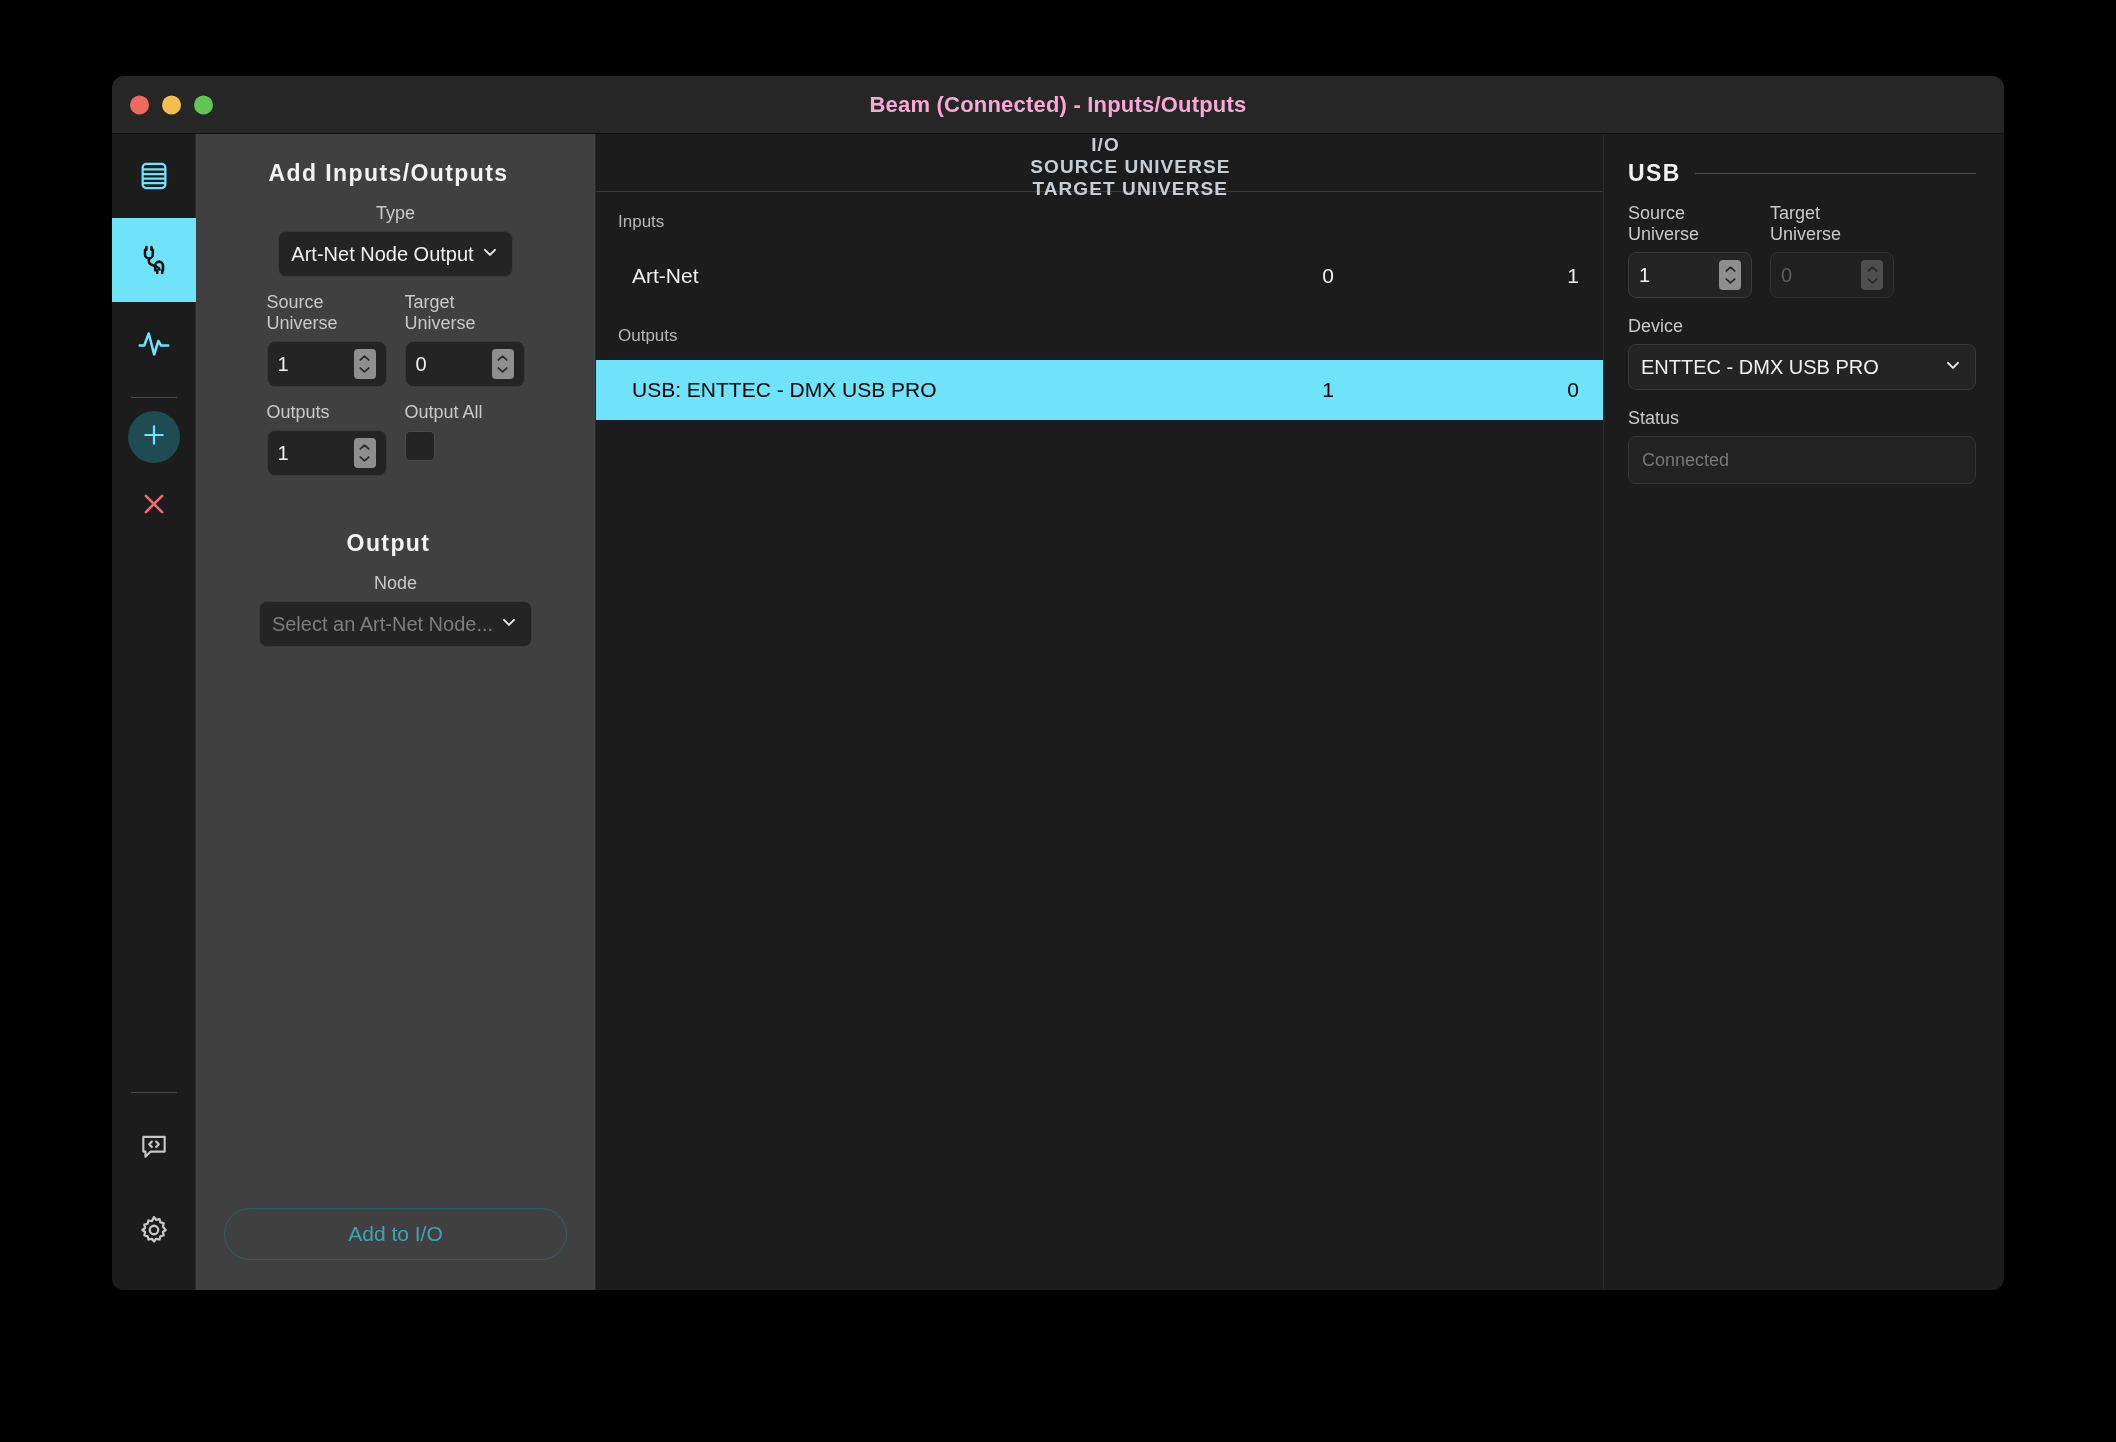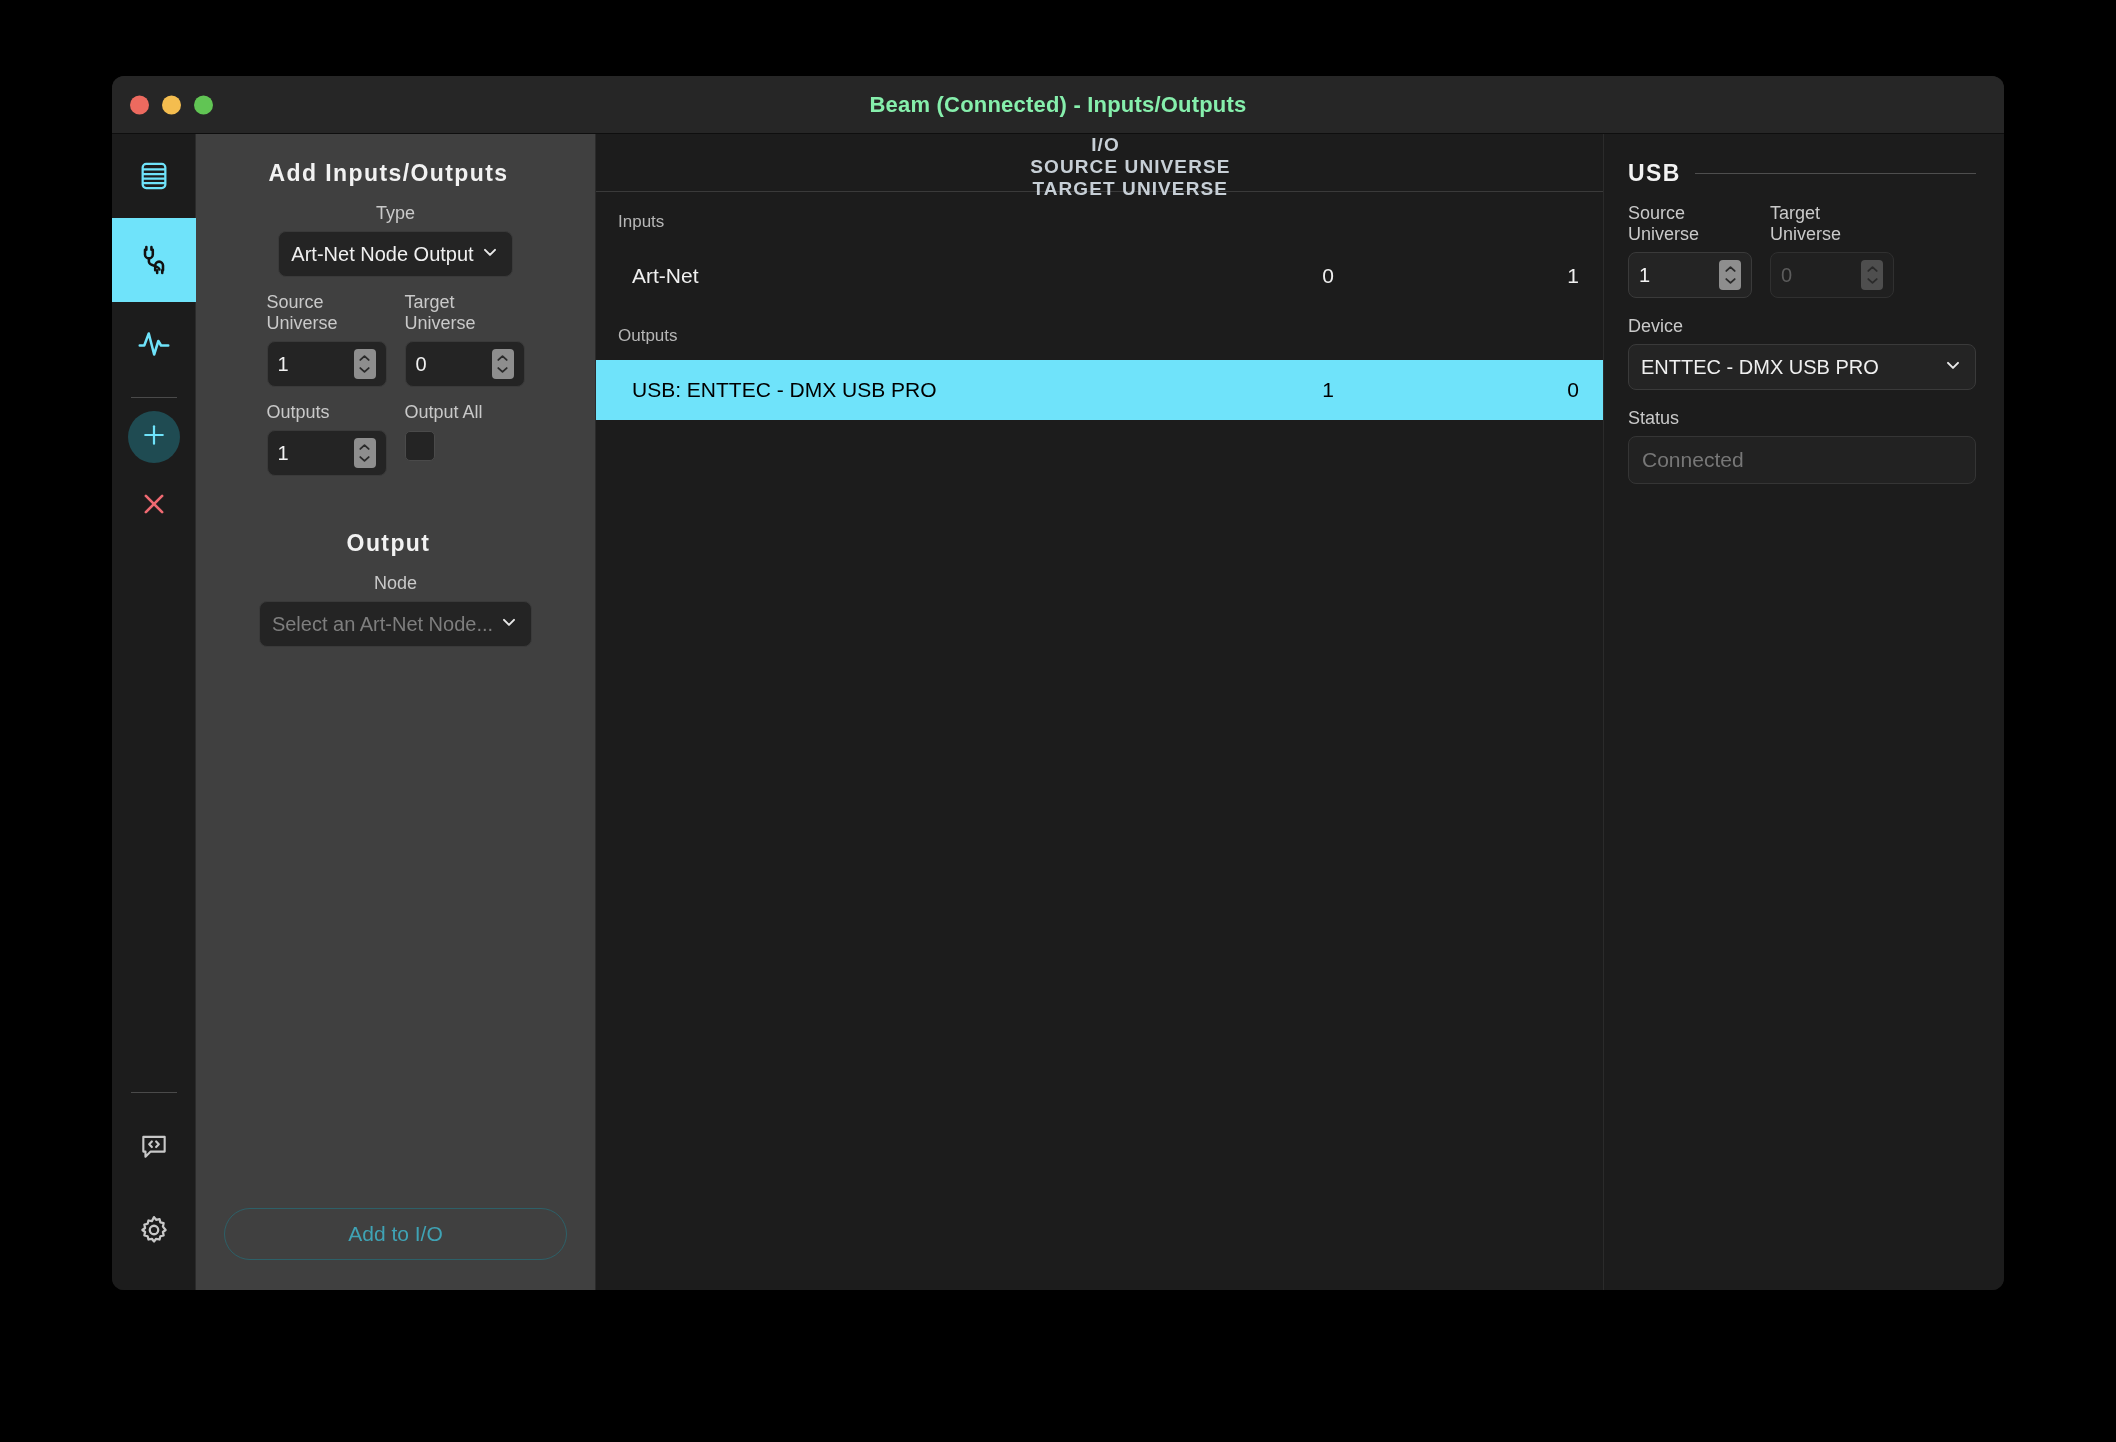--- a/index.html
+++ b/index.html
@@ -38,21 +38,21 @@
   }
   .light { width: 19px; height: 19px; border-radius: 50%; }
   .light.red    { background: #ec6a5f; }
   .light.yellow { background: #f4bd4f; }
   .light.green  { background: #61c554; }
   .title-text {
     position: absolute;
     left: 0; right: 0; top: 50%;
     transform: translateY(-50%);
     text-align: center;
-    color: #86efac;
+    color: #f9a8d4;
     font-size: 22px;
     font-weight: bold;
     letter-spacing: .2px;
   }
 
   .body-area { flex: 1 1 auto; display: flex; min-height: 0; }
 
   
   .rail {
     width: 84px;
@@ -236,21 +236,21 @@
   }
   .right-panel .row2 > div { width: 124px; }
   .status-box {
     background: #222222;
     border: 1px solid #353535;
     border-radius: 8px;
     height: 48px;
     display: flex; align-items: center;
     padding: 0 13px;
     color: #777777;
-    font-size: 21px;
+    font-size: 18px;
   }
 </style>
 </head>
 <body>
 
 <div class="window">
 
   <div class="titlebar">
     <div class="traffic">
       <div class="light red"></div>

